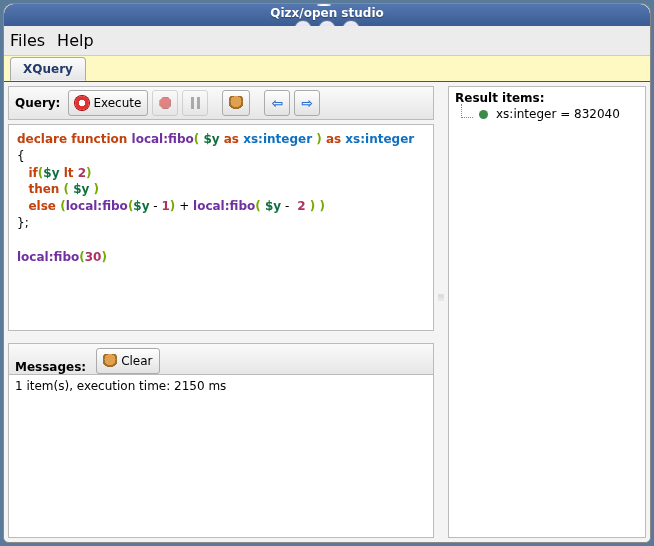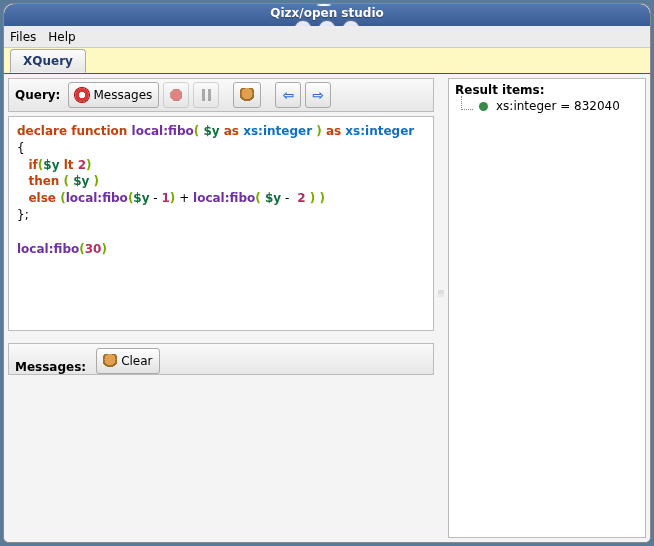--- a/index.html
+++ b/index.html
@@ -46,28 +46,28 @@
     width: 18px; height: 18px;
     border-radius: 50%;
     background: linear-gradient(to bottom, #eef, #cce);
     border: 1px solid #678;
     display: flex; align-items: center; justify-content: center;
     font-size: 10px;
     color: #334;
     cursor: pointer;
   }
   .menubar {
-    height: 22px;
+    height: 30px;
     background: #ececec;
     border-bottom: 1px solid #ccc;
     display: flex;
     align-items: center;
     padding: 0 6px;
     gap: 12px;
-    font-size: 12px;
+    font-size: 16px;
   }
   .menubar .menu-item { cursor: pointer; }
   .tab-strip {
     height: 26px;
     background: #fef9c3;
     border-bottom: 1px solid #be185d;
     display: flex;
     align-items: flex-start;
     padding: 0 6px;
   }
@@ -254,21 +254,21 @@
   </div>
 
   <div class="content-area">
 
     <div class="left-col">
 
       <div class="toolbar">
         <span class="toolbar-label">Query:</span>
         <div class="tb-btn">
           <span class="gear-icon"></span>
-          <span>Messages</span>
+          <span>Execute</span>
         </div>
         <div class="tb-btn disabled">
           <span class="stop-icon"></span>
         </div>
         <div class="tb-btn disabled">
           <span class="pause-icon">
               <span></span>
               <span></span>
             </span>
         </div>
@@ -297,20 +297,21 @@
       <div class="splitter-h"></div>
 
       <div class="messages-panel">
         <div class="messages-toolbar">
           <span class="toolbar-label">Messages:</span>
           <div class="tb-btn">
             <span class="sweep-icon"></span>
             <span>Clear</span>
           </div>
         </div>
+        <div class="messages-body">1 item(s), execution time: 2150 ms</div>
       </div>
 
     </div>
 
     <div class="splitter-v"></div>
 
     <div class="right-col">
       <div class="result-label">Result items:</div>
       <div class="result-tree">
         <div class="tree-line"></div>

